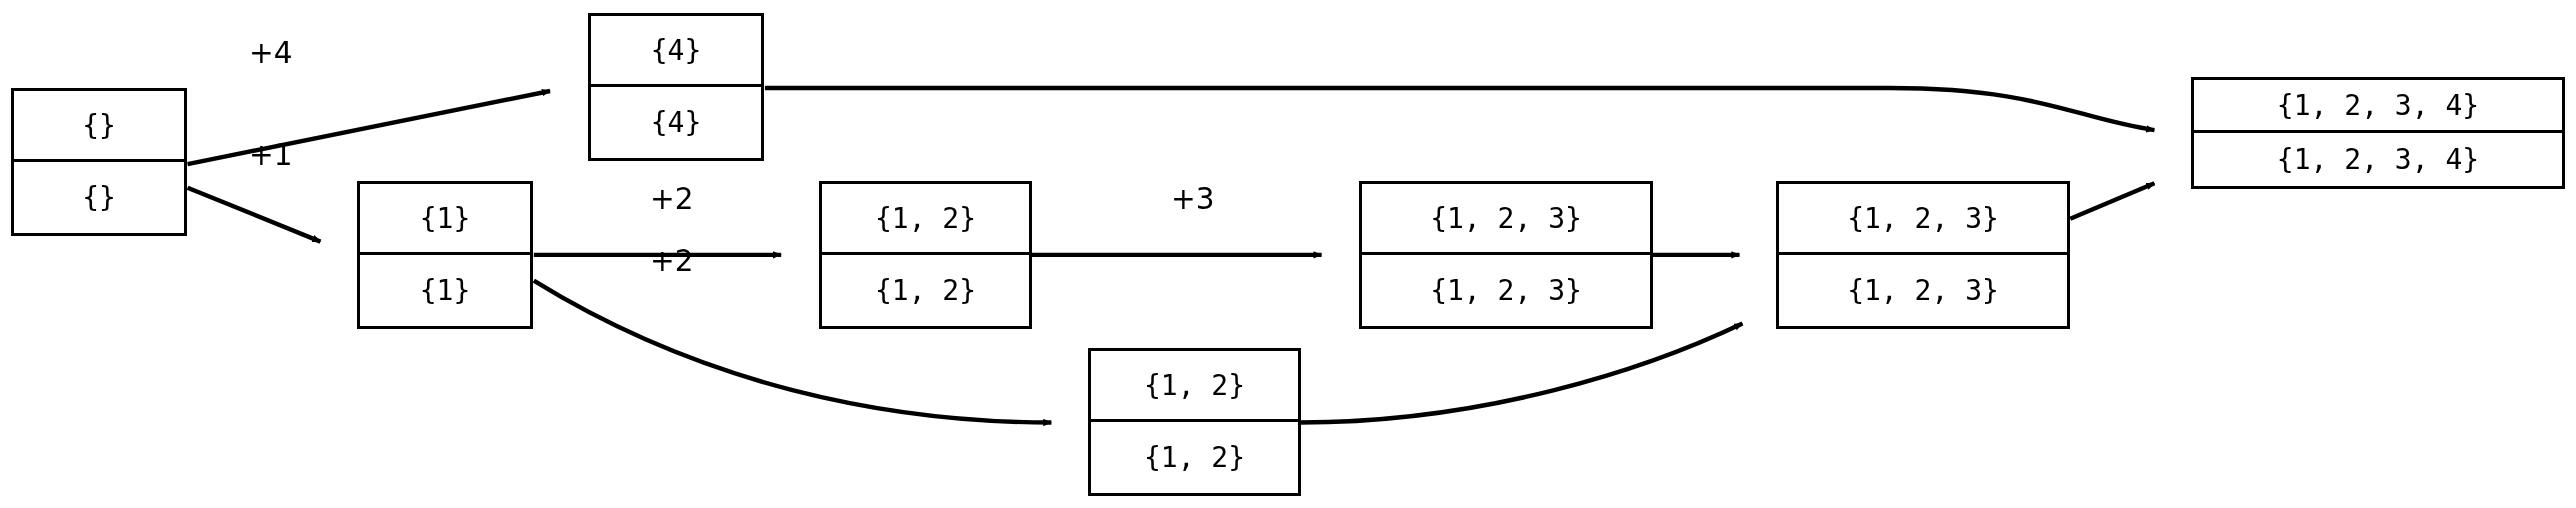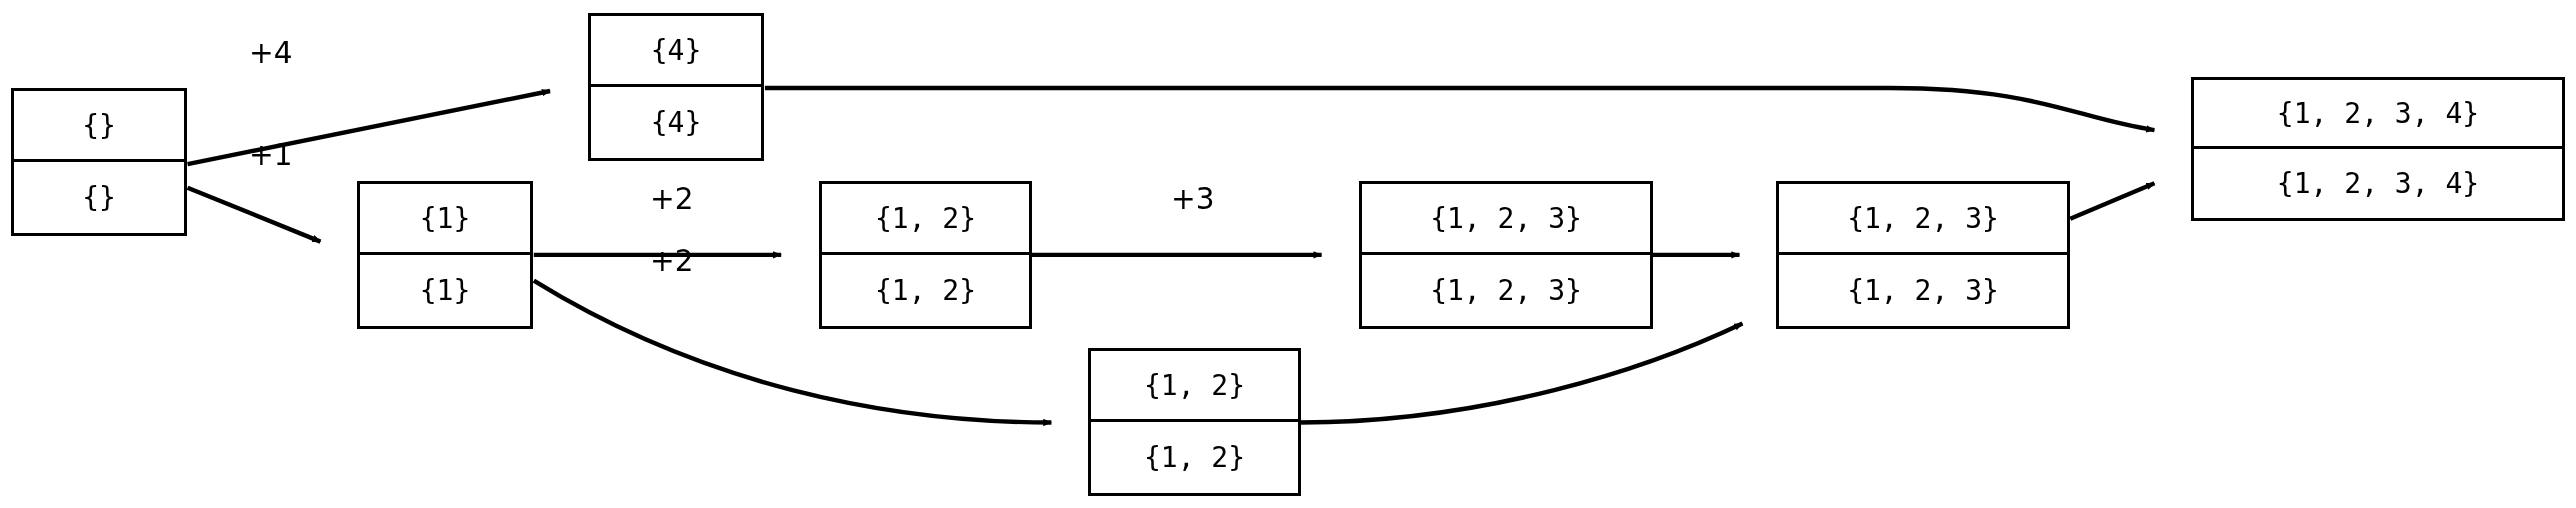--- a/index.html
+++ b/index.html
@@ -115,21 +115,21 @@
   <div class="node" style="left:1359px; top:181px; width:294px; height:148px;">
     <div class="node-row top">{1, 2, 3}</div>
     <div class="node-row bottom">{1, 2, 3}</div>
   </div>
 
   <div class="node" style="left:1776px; top:181px; width:294px; height:148px;">
     <div class="node-row top">{1, 2, 3}</div>
     <div class="node-row bottom">{1, 2, 3}</div>
   </div>
 
-  <div class="node" style="left:2191px; top:77px; width:374px; height:144px;">
+  <div class="node" style="left:2191px; top:77px; width:374px; height:112px;">
     <div class="node-row top">{1, 2, 3, 4}</div>
     <div class="node-row bottom">{1, 2, 3, 4}</div>
   </div>
 
   <div class="edge-label" style="left:249px; top:39px;">+4</div>
 
   <div class="edge-label" style="left:249px; top:141px;">+1</div>
 
   <div class="edge-label" style="left:650px; top:185px;">+2</div>
 

